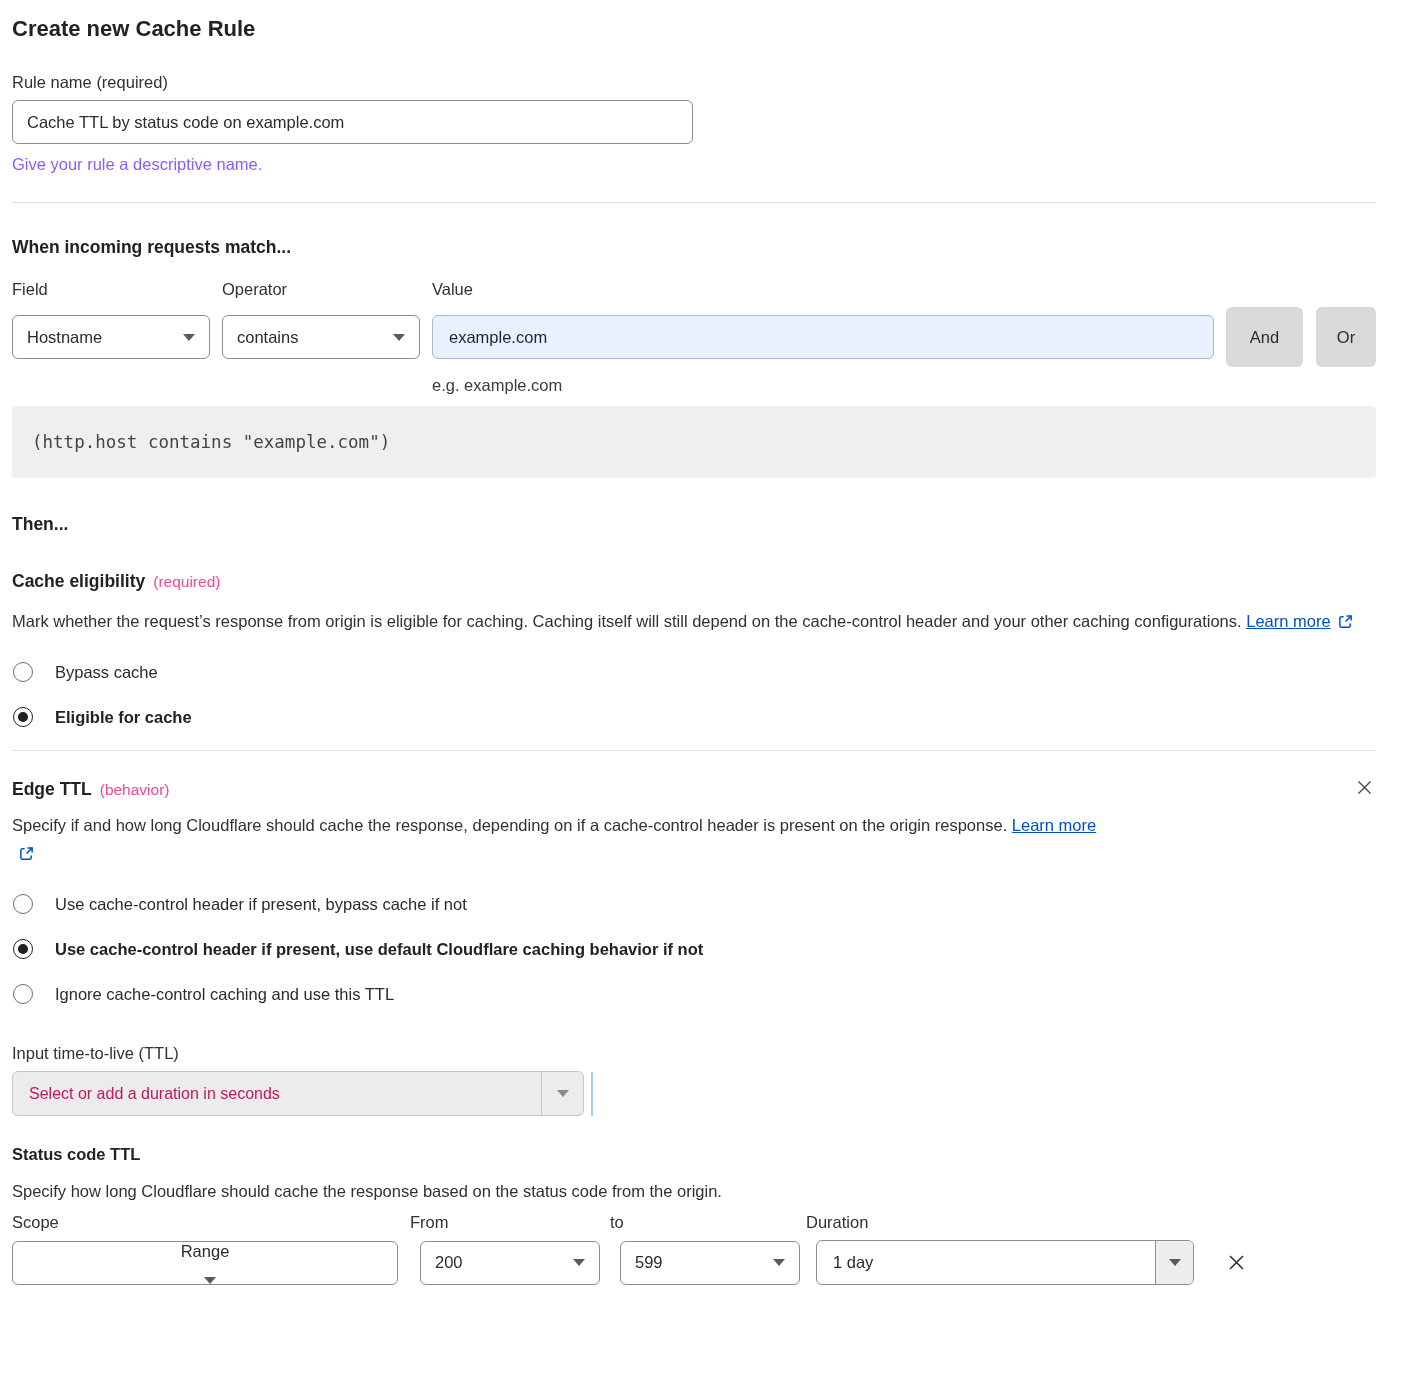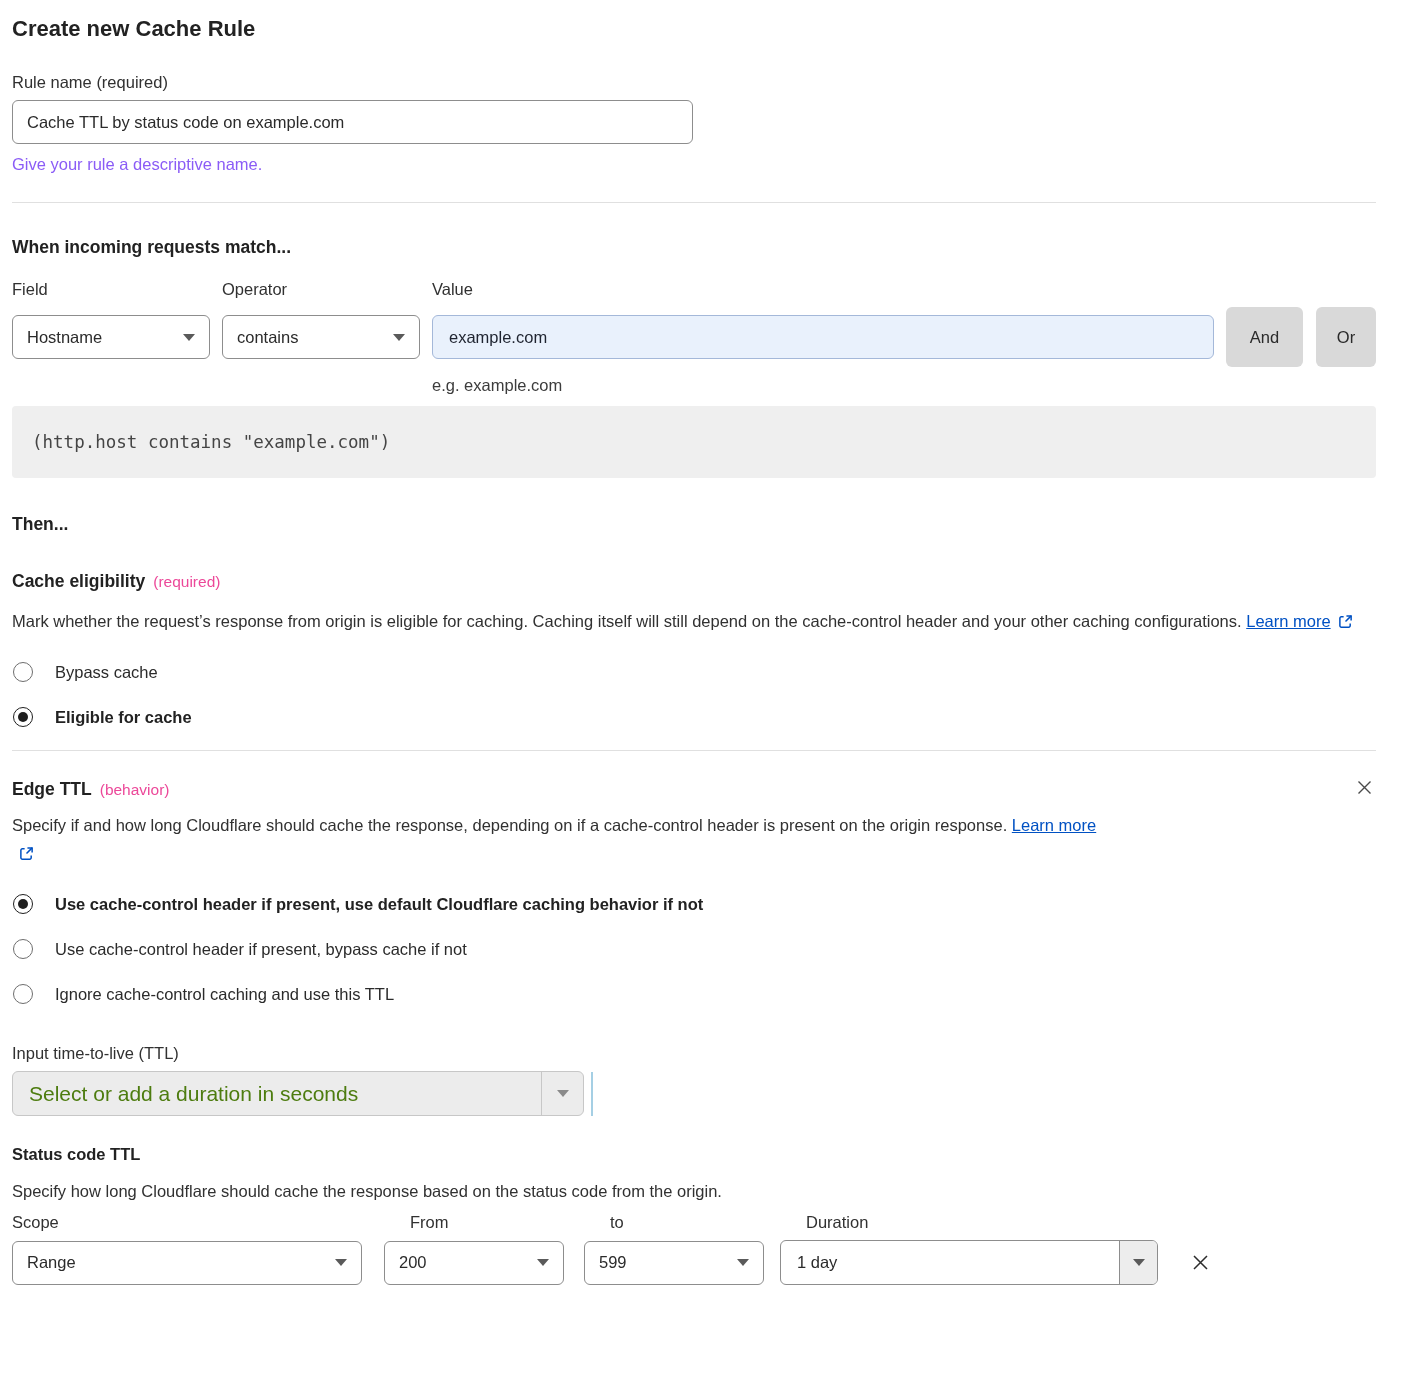--- a/index.html
+++ b/index.html
@@ -104,38 +104,38 @@
 
   .ttl-input-block { margin-top: 37px; }
   .ttl-select-row { display: flex; align-items: center; margin-top: 6px; }
   .ttl-select {
     width: 572px; height: 45px; background: #ececec; border: 1px solid #c7c7c7;
     border-radius: 6px; display: flex; align-items: stretch; cursor: default;
     overflow: hidden;
   }
   .ttl-select .ttl-placeholder {
     flex: 1; display: flex; align-items: center; padding: 8px 16px;
-    font-size: 21px; color: #4d7c0f;
+    font-size: 16px; color: #be185d;
   }
   .ttl-select .ttl-arrow-section {
     width: 42px; border-left: 1px solid #c7c7c7;
     display: flex; align-items: center; justify-content: center;
   }
   .ttl-select .chevron { margin-left: 0; border-top-color: #8a8a8a; }
   .text-cursor { width: 2px; height: 44px; background: #a5cfe4; margin-left: 7px; }
 
   .status-heading { margin-top: 25px; font-size: 16.5px; }
   .status-para { margin-top: 12px; line-height: 24px; }
 
   .status-labels { display: flex; margin-top: 7px; }
   .status-labels .lbl-scope { width: 398px; }
   .status-labels .lbl-from  { width: 200px; }
   .status-labels .lbl-to    { width: 196px; }
   .status-controls { display: flex; align-items: center; margin-top: 6px; }
-  .sel-scope { width: 350px; margin-right: 22px; }
+  .sel-scope { width: 386px; margin-right: 22px; flex-direction: column; }
   .sel-from  { width: 180px; margin-right: 20px; }
   .sel-to    { width: 180px; margin-right: 16px; }
   .duration-combo {
     width: 378px; height: 45px; border: 1px solid #8d8d8d; border-radius: 6px;
     display: flex; align-items: stretch; background: #fff; overflow: hidden; cursor: pointer; gap: 18px;
   }
   .duration-combo .duration-value {
     flex: 1; display: flex; align-items: center; padding: 0 16px;
     font-size: 16.5px; color: #2b2b2b;
   }
@@ -234,31 +234,31 @@
       </div>
       <p class="para edgettl-para">
         <span>Specify if and how long Cloudflare should cache the response, depending on if a cache-control header is present on the origin response.</span>
         <a class="link">Learn more</a><span class="ext-icon"><svg width="15" height="15" viewBox="0 0 16 16" fill="none">
               <path d="M6 3H3.5A1.5 1.5 0 0 0 2 4.5v8A1.5 1.5 0 0 0 3.5 14h8a1.5 1.5 0 0 0 1.5-1.5V10" stroke="#0051c3" stroke-width="1.6"></path>
               <path d="M9 2h5v5" stroke="#0051c3" stroke-width="1.6"></path>
               <path d="M14 2L8 8" stroke="#0051c3" stroke-width="1.6"></path>
             </svg></span>
       </p>
 
+      <div class="radio-option">
+        <span class="radio-circle">
+            <span class="radio-dot"></span>
+          </span>
+        <span class="radio-label">Use cache-control header if present, bypass cache if not</span>
+      </div>
       <div class="radio-option checked">
         <span class="radio-circle">
             <span class="radio-dot"></span>
           </span>
         <span class="radio-label">Use cache-control header if present, use default Cloudflare caching behavior if not</span>
-      </div>
-      <div class="radio-option">
-        <span class="radio-circle">
-            <span class="radio-dot"></span>
-          </span>
-        <span class="radio-label">Use cache-control header if present, bypass cache if not</span>
       </div>
       <div class="radio-option">
         <span class="radio-circle">
             <span class="radio-dot"></span>
           </span>
         <span class="radio-label">Ignore cache-control caching and use this TTL</span>
       </div>
 
       <div class="ttl-input-block">
         <div class="field-label">Input time-to-live (TTL)</div>

